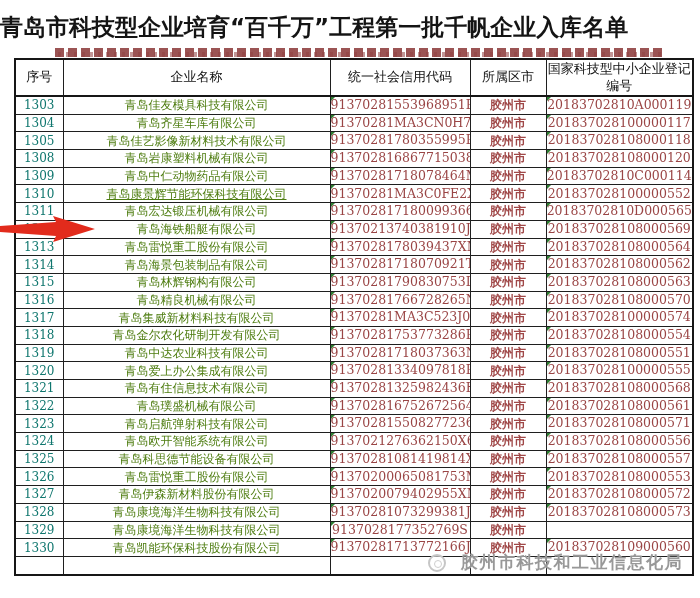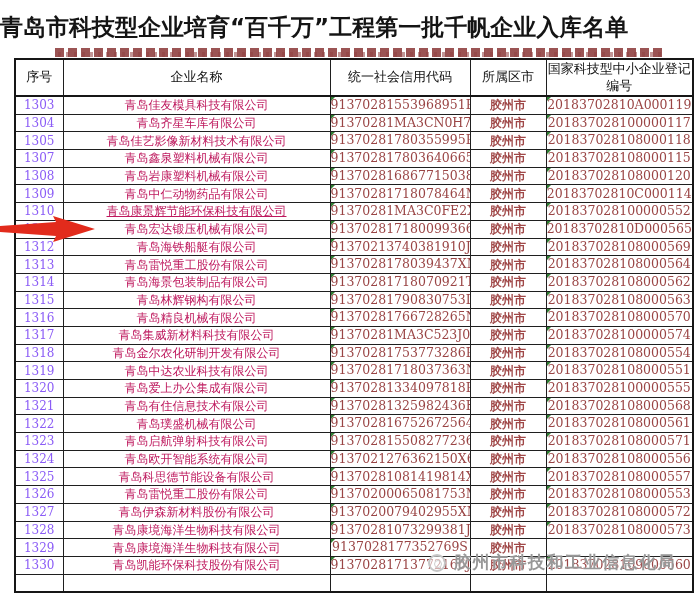--- a/index.html
+++ b/index.html
@@ -33,43 +33,43 @@
     border:1px solid #1f1f1f;
     padding:0;margin:0;text-align:center;vertical-align:middle;
     overflow:hidden;white-space:nowrap;
   }
   table.roster thead th{
     height:35px;font-size:13px;font-weight:normal;color:#111;
     border-bottom:2px solid #161616;line-height:1.25;
     white-space:normal;
   }
   table.roster tbody td{height:16.7px;line-height:1;}
-  td.c-no{font-family:"DejaVu Serif",serif;font-size:12px;color:#8b5cf6;}
-  td.c-name{font-size:12px;color:#be185d;}
+  td.c-no{font-family:"DejaVu Serif",serif;font-size:12px;color:#0f766e;}
+  td.c-name{font-size:12px;color:#4d7c0f;}
   td.c-code, td.c-reg{
     font-family:"DejaVu Serif",serif;font-size:12.5px;color:#9a4545;
     position:relative;
   }
   td.c-dist{font-size:12px;color:#a04848;font-weight:bold;}
   
   td.c-code::before, td.c-reg::before{
     content:"";position:absolute;top:0;left:0;width:0;height:0;
     border-top:4px solid #2f7d32;border-right:4px solid transparent;
   }
   td.c-reg:empty::before{border-top-color:transparent;}
   
   tr.highlight td.c-name span{text-decoration:underline;}
   
   tr.partial td{height:18px;color:rgba(160,72,72,.35);}
   
   .arrow-overlay{position:absolute;left:0;top:216px;width:96px;height:26px;z-index:10;}
   
   .watermark{
     position:absolute;left:428px;top:551px;z-index:12;
-    display:flex;align-items:center;gap:8px;pointer-events:none;
+    display:flex;align-items:center;gap:15px;pointer-events:none;
   }
   .wm-logo{
     width:18px;height:18px;border-radius:50%;
     border:2px solid #c6c6c6;background:rgba(255,255,255,.55);
     box-sizing:border-box;position:relative;flex:0 0 auto;
   }
   .wm-logo::after{
     content:"";position:absolute;left:4px;top:4px;width:6px;height:6px;
     border-radius:50%;border:1.5px solid #cfcfcf;
   }
@@ -121,27 +121,20 @@
       <td class="c-reg">201837028100000117</td>
     </tr>
         <tr>
       <td class="c-no">1305</td>
       <td class="c-name"><span>青岛佳艺影像新材料技术有限公司</span></td>
       <td class="c-code">91370281780355995P</td>
       <td class="c-dist">胶州市</td>
       <td class="c-reg">201837028108000118</td>
     </tr>
         <tr>
-      <td class="c-no">1307</td>
-      <td class="c-name"><span>青岛鑫泉塑料机械有限公司</span></td>
-      <td class="c-code">913702817803640665</td>
-      <td class="c-dist">胶州市</td>
-      <td class="c-reg">201837028108000115</td>
-    </tr>
-        <tr>
       <td class="c-no">1308</td>
       <td class="c-name"><span>青岛岩康塑料机械有限公司</span></td>
       <td class="c-code">913702816867715038</td>
       <td class="c-dist">胶州市</td>
       <td class="c-reg">201837028108000120</td>
     </tr>
         <tr>
       <td class="c-no">1309</td>
       <td class="c-name"><span>青岛中仁动物药品有限公司</span></td>
       <td class="c-code">91370281718078464M</td>

